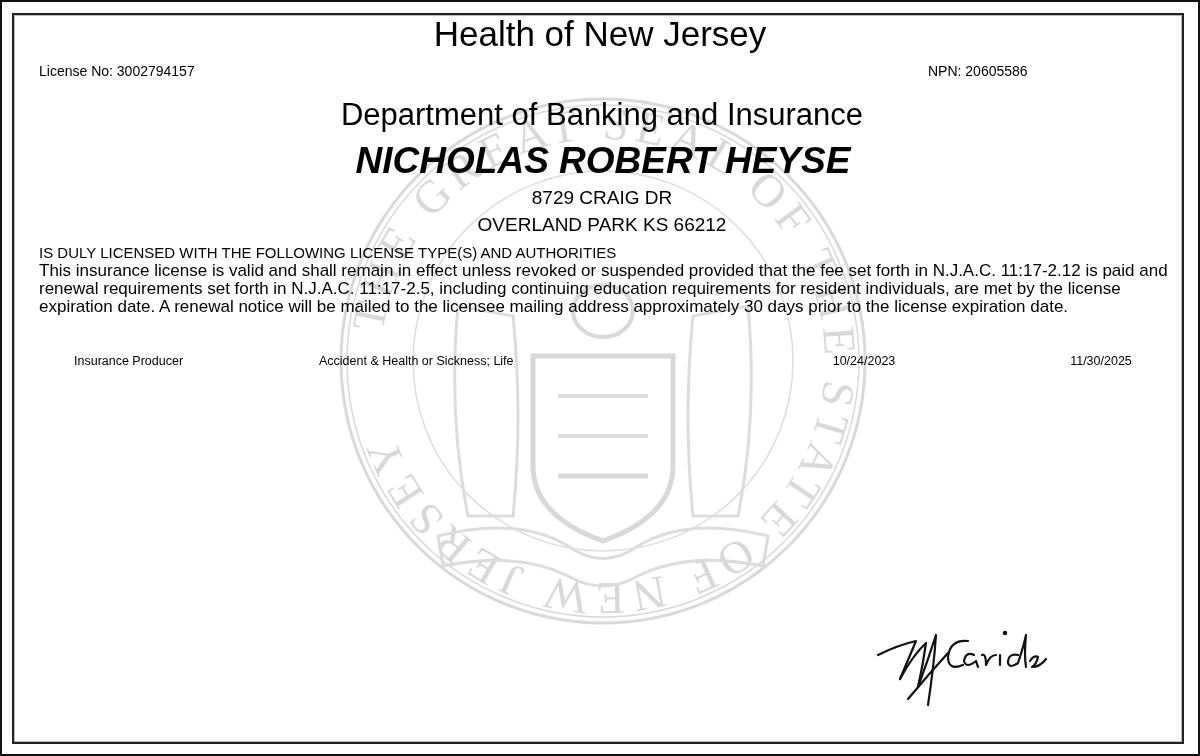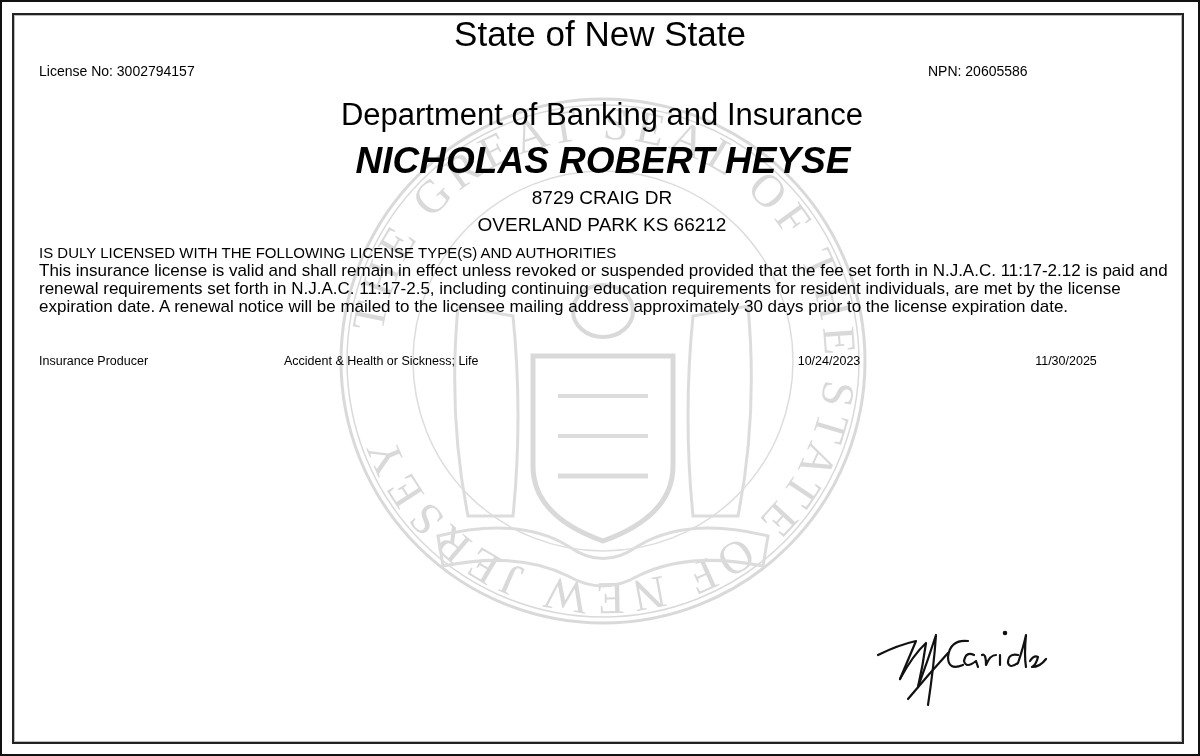--- a/index.html
+++ b/index.html
@@ -17,21 +17,21 @@
   .dept { left: 0; width: 1204px; top: 97px; text-align: center; font-size: 31px; }
   .name { left: 0; width: 1206px; top: 140px; text-align: center; font-size: 37px; font-weight: bold; font-style: italic; }
   .addr1 { left: 0; width: 1204px; top: 187px; text-align: center; font-size: 19px; }
   .addr2 { left: 0; width: 1204px; top: 214px; text-align: center; font-size: 19px; }
   .duly { left: 39px; top: 244px; font-size: 15px; }
   .para { left: 39px; top: 262px; width: 1130px; font-size: 17px; line-height: 18px; white-space: normal; }
   .table { position: absolute; left: 39px; top: 351px; width: 1127px; }
   .thead { position: relative; height: 18px; border-bottom: 2px solid #111; }
   .th { position: absolute; top: 0; font-size: 15px; font-weight: bold; text-decoration: underline; }
   .trow { position: relative; height: 18px; }
-  .td { position: absolute; top: 3px; font-size: 12.5px; }
+  .td { position: absolute; top: 3px; font-size: 12.5px; margin-left: 35px; }
   .c1 { left: 0; }
   .c2 { left: 245px; }
   .c3 { left: 690px; width: 200px; text-align: center; }
   .c4 { left: 927px; width: 200px; text-align: center; }
   .signature { position: absolute; left: 868px; top: 605px; width: 180px; height: 110px; }
 </style>
 </head>
 <body>
 
 <div class="outer-frame"></div>
@@ -54,21 +54,21 @@
   <line x1="220" y1="380" x2="310" y2="380" stroke="#666" stroke-width="5"></line>
 
   <ellipse cx="265" cy="215" rx="30" ry="26" fill="none" stroke="#555" stroke-width="4"></ellipse>
 
   <path d="M 120 210 Q 110 320 130 420 L 175 420 Q 185 320 175 220 Z" fill="none" stroke="#666" stroke-width="3"></path>
   <path d="M 355 220 Q 345 320 355 420 L 400 420 Q 420 320 410 210 Z" fill="none" stroke="#666" stroke-width="3"></path>
 
   <path d="M 100 440 Q 180 420 230 450 Q 265 475 300 450 Q 350 420 430 440 L 425 470 Q 350 455 300 480 Q 265 500 230 480 Q 180 455 105 470 Z" fill="none" stroke="#666" stroke-width="3"></path>
 </svg>
 
-<div class="abs state-title">State of New State</div>
+<div class="abs state-title">Health of New Jersey</div>
 <div class="abs license-no">License No: 3002794157</div>
 <div class="abs npn">NPN: 20605586</div>
 <div class="abs dept">Department of Banking and Insurance</div>
 <div class="abs name">NICHOLAS ROBERT HEYSE</div>
 <div class="abs addr1">8729 CRAIG DR</div>
 <div class="abs addr2">OVERLAND PARK KS 66212</div>
 <div class="abs duly">IS DULY LICENSED WITH THE FOLLOWING LICENSE TYPE(S) AND AUTHORITIES</div>
 <div class="abs para">This insurance license is valid and shall remain in effect unless revoked or suspended provided that the fee set forth in N.J.A.C. 11:17-2.12 is paid and renewal requirements set forth in N.J.A.C. 11:17-2.5, including continuing education requirements for resident individuals, are met by the license expiration date. A renewal notice will be mailed to the licensee mailing address approximately 30 days prior to the license expiration date.</div>
 
 <div class="table">

